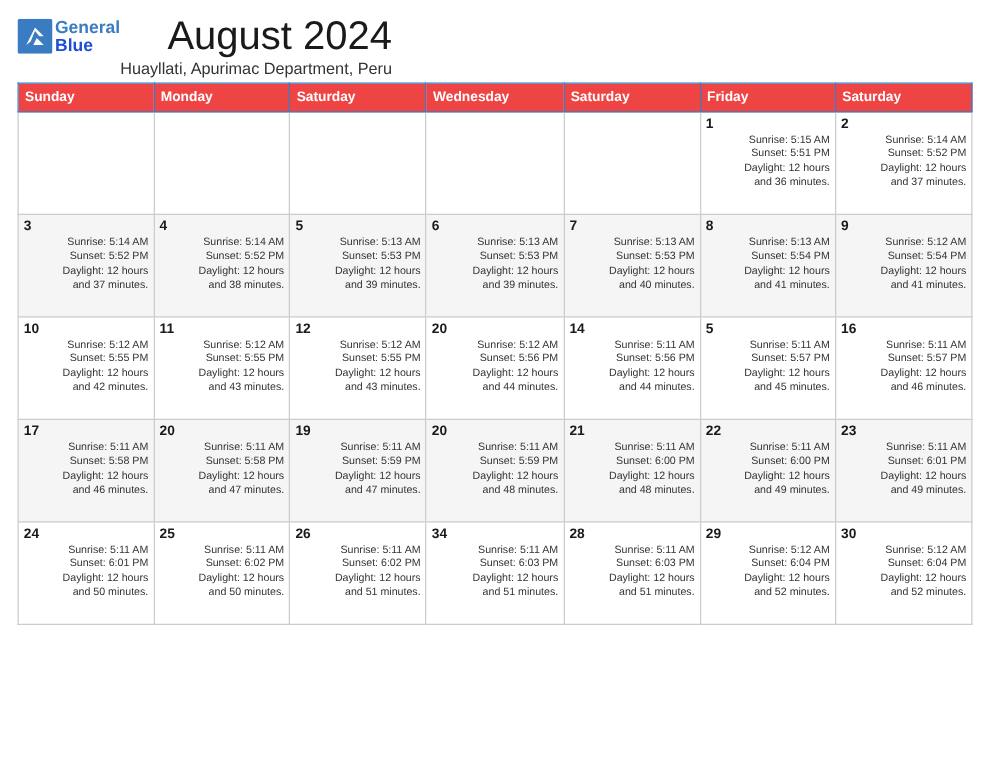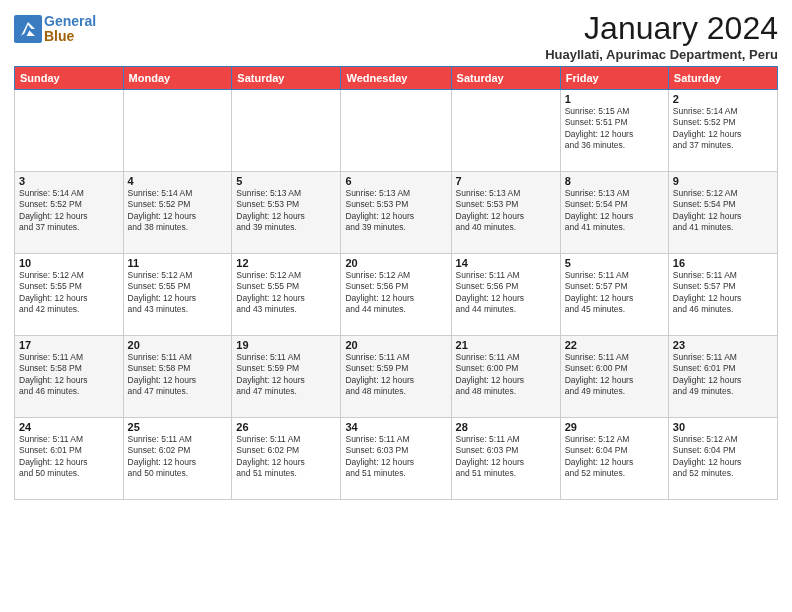--- a/index.html
+++ b/index.html
@@ -10,21 +10,21 @@
       height: 612px;
       overflow: hidden;
     }
     .page {
       width: 792px;
       padding: 10px 14px;
     }
     .header {
       display: flex;
       align-items: flex-start;
-      justify-content: space-between;
+      justify-content: flex-start;
       margin-bottom: 4px;
     }
     .logo-area {
       display: flex;
       align-items: center;
       padding-top: 4px;
     }
     .logo-icon {
       width: 28px;
       height: 28px;
@@ -34,21 +34,20 @@
       text-align: right;
     }
     .month-title {
       font-size: 32px;
       font-weight: normal;
       color: #1a1a1a;
     }
     .subtitle {
       font-size: 13px;
       color: #333;
-      font-weight: bold;
     }
     .calendar {
       width: 100%;
       border-collapse: collapse;
       font-size: 9.5px;
     }
     .calendar th {
       background-color: #ef4444;
       color: #fff;
       text-align: left;
@@ -72,43 +71,44 @@
       font-size: 11px;
       font-weight: bold;
       color: #1a1a1a;
       display: block;
       margin-bottom: 1px;
     }
     .day-info {
       font-size: 8.5px;
       color: #333;
       line-height: 1.35;
+      text-align: right;
     }
     .empty-cell {
       background: #fff !important;
     }
   </style>
 </head>
 <body>
 
 <div class="page">
   <div class="header">
     <div class="logo-area">
       <svg class="logo-icon" viewBox="0 0 40 40">
         <rect x="0" y="0" width="40" height="40" rx="3" fill="#3a7cc1"></rect>
         <polygon points="10,30 20,10 30,20 25,20 20,14 15,26" fill="white"></polygon>
         <polygon points="22,22 30,30 18,30" fill="white"></polygon>
       </svg>
       <div>
         <div style="font-size:14px;font-weight:bold;color:#3a7cc1;line-height:1.1;">General</div>
-        <div style="font-size:14px;font-weight:bold;color:#a16207;line-height:1.1;">Blue</div>
+        <div style="font-size:14px;font-weight:bold;color:#1d4ed8;line-height:1.1;">Blue</div>
       </div>
     </div>
     <div class="title-area">
-      <div class="month-title">January 2024</div>
+      <div class="month-title">August 2024</div>
       <div class="subtitle">Huayllati, Apurimac Department, Peru</div>
     </div>
   </div>
 
   <table class="calendar">
     <thead>
       <tr>
       <th>Sunday</th>
           <th>Monday</th>
           <th>Saturday</th>

